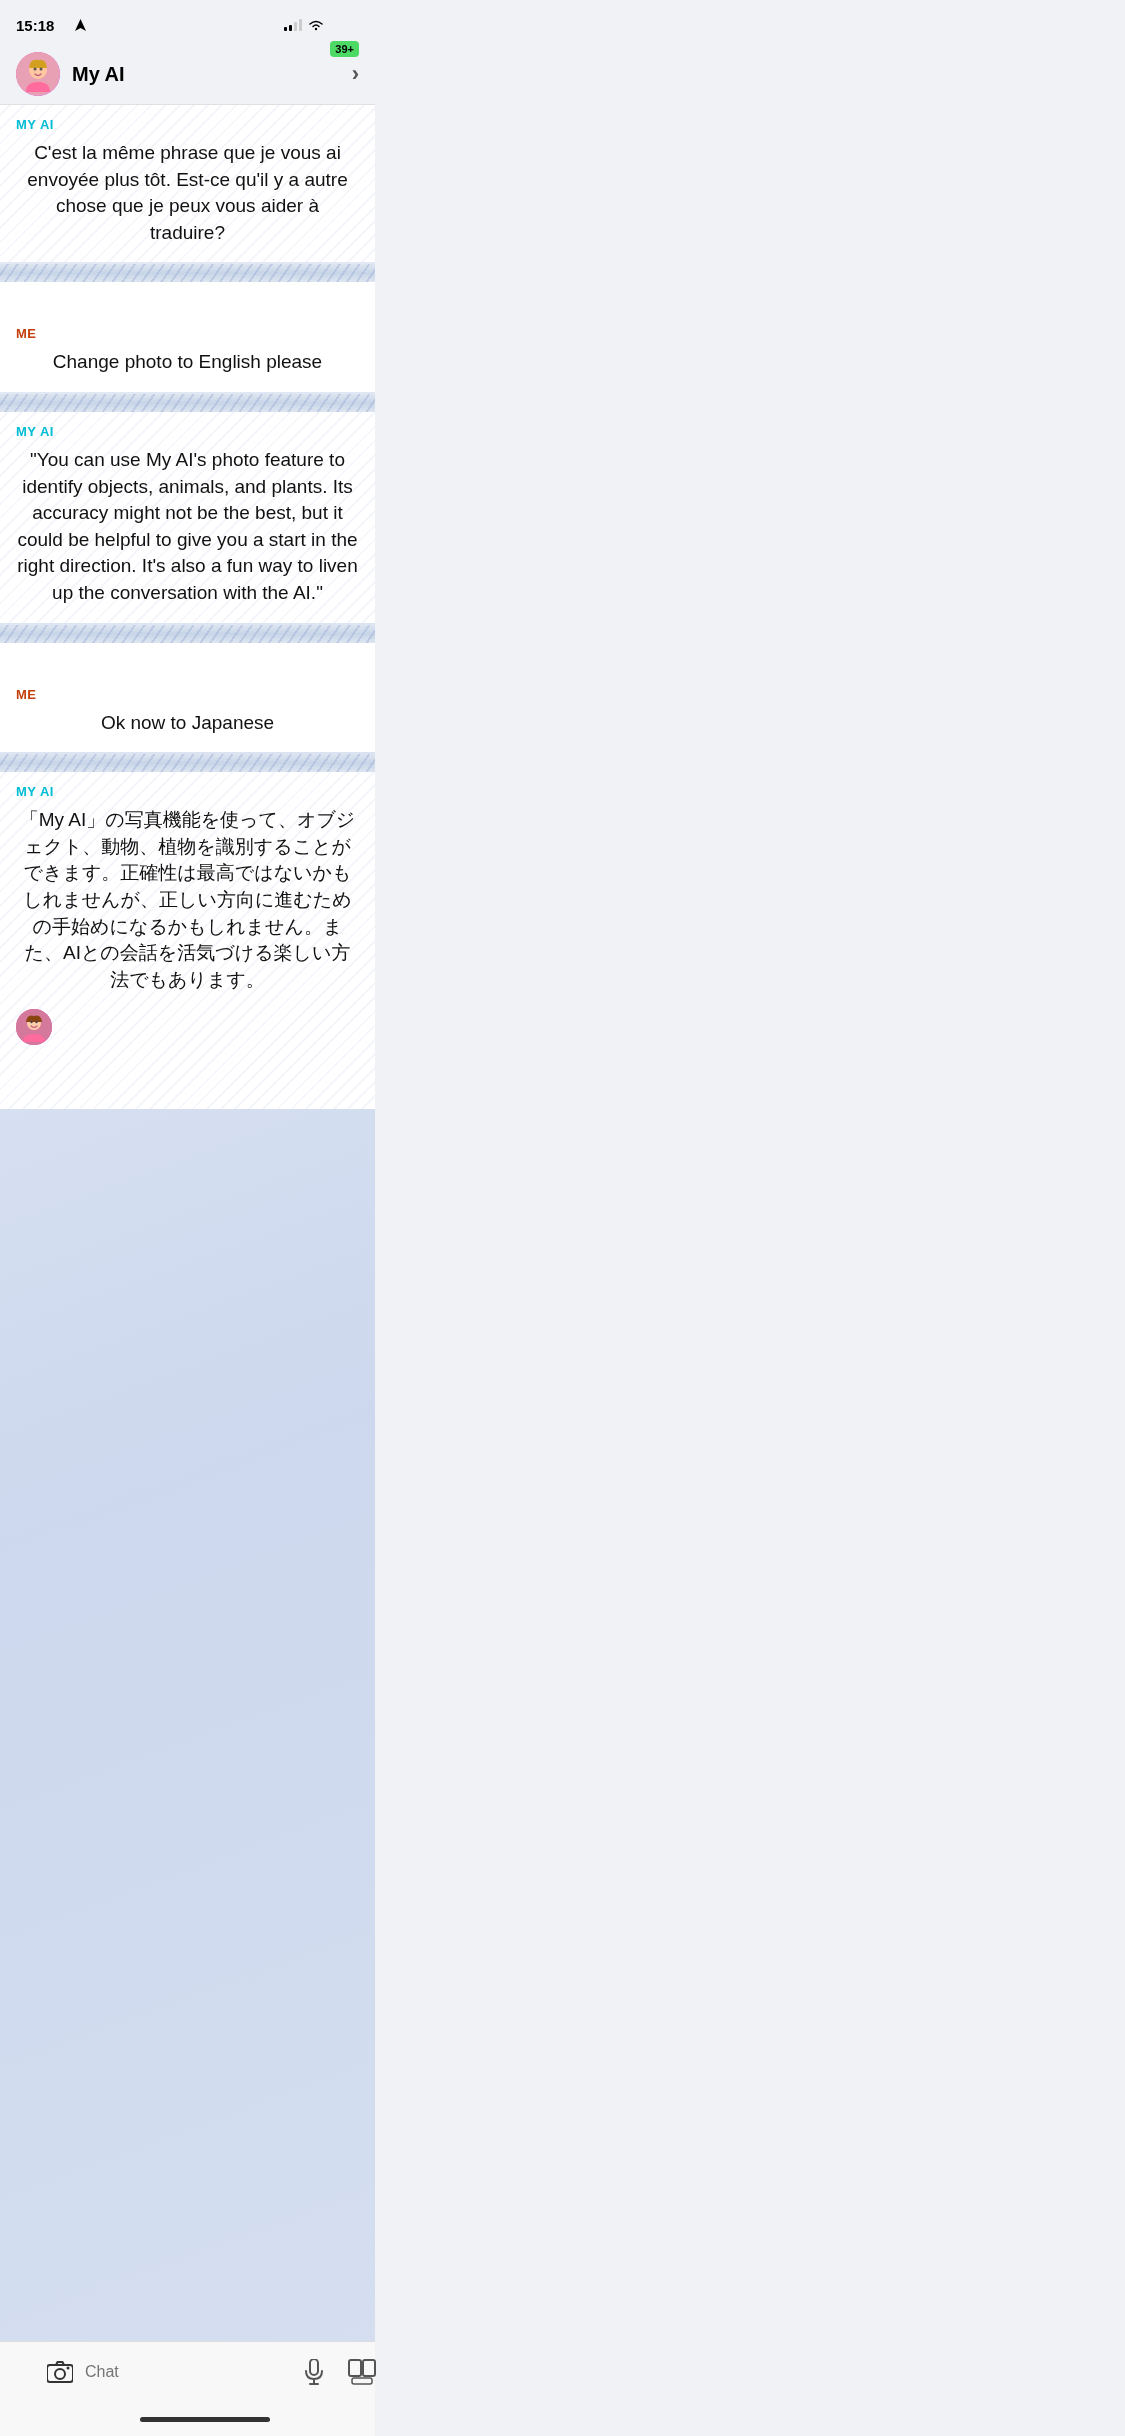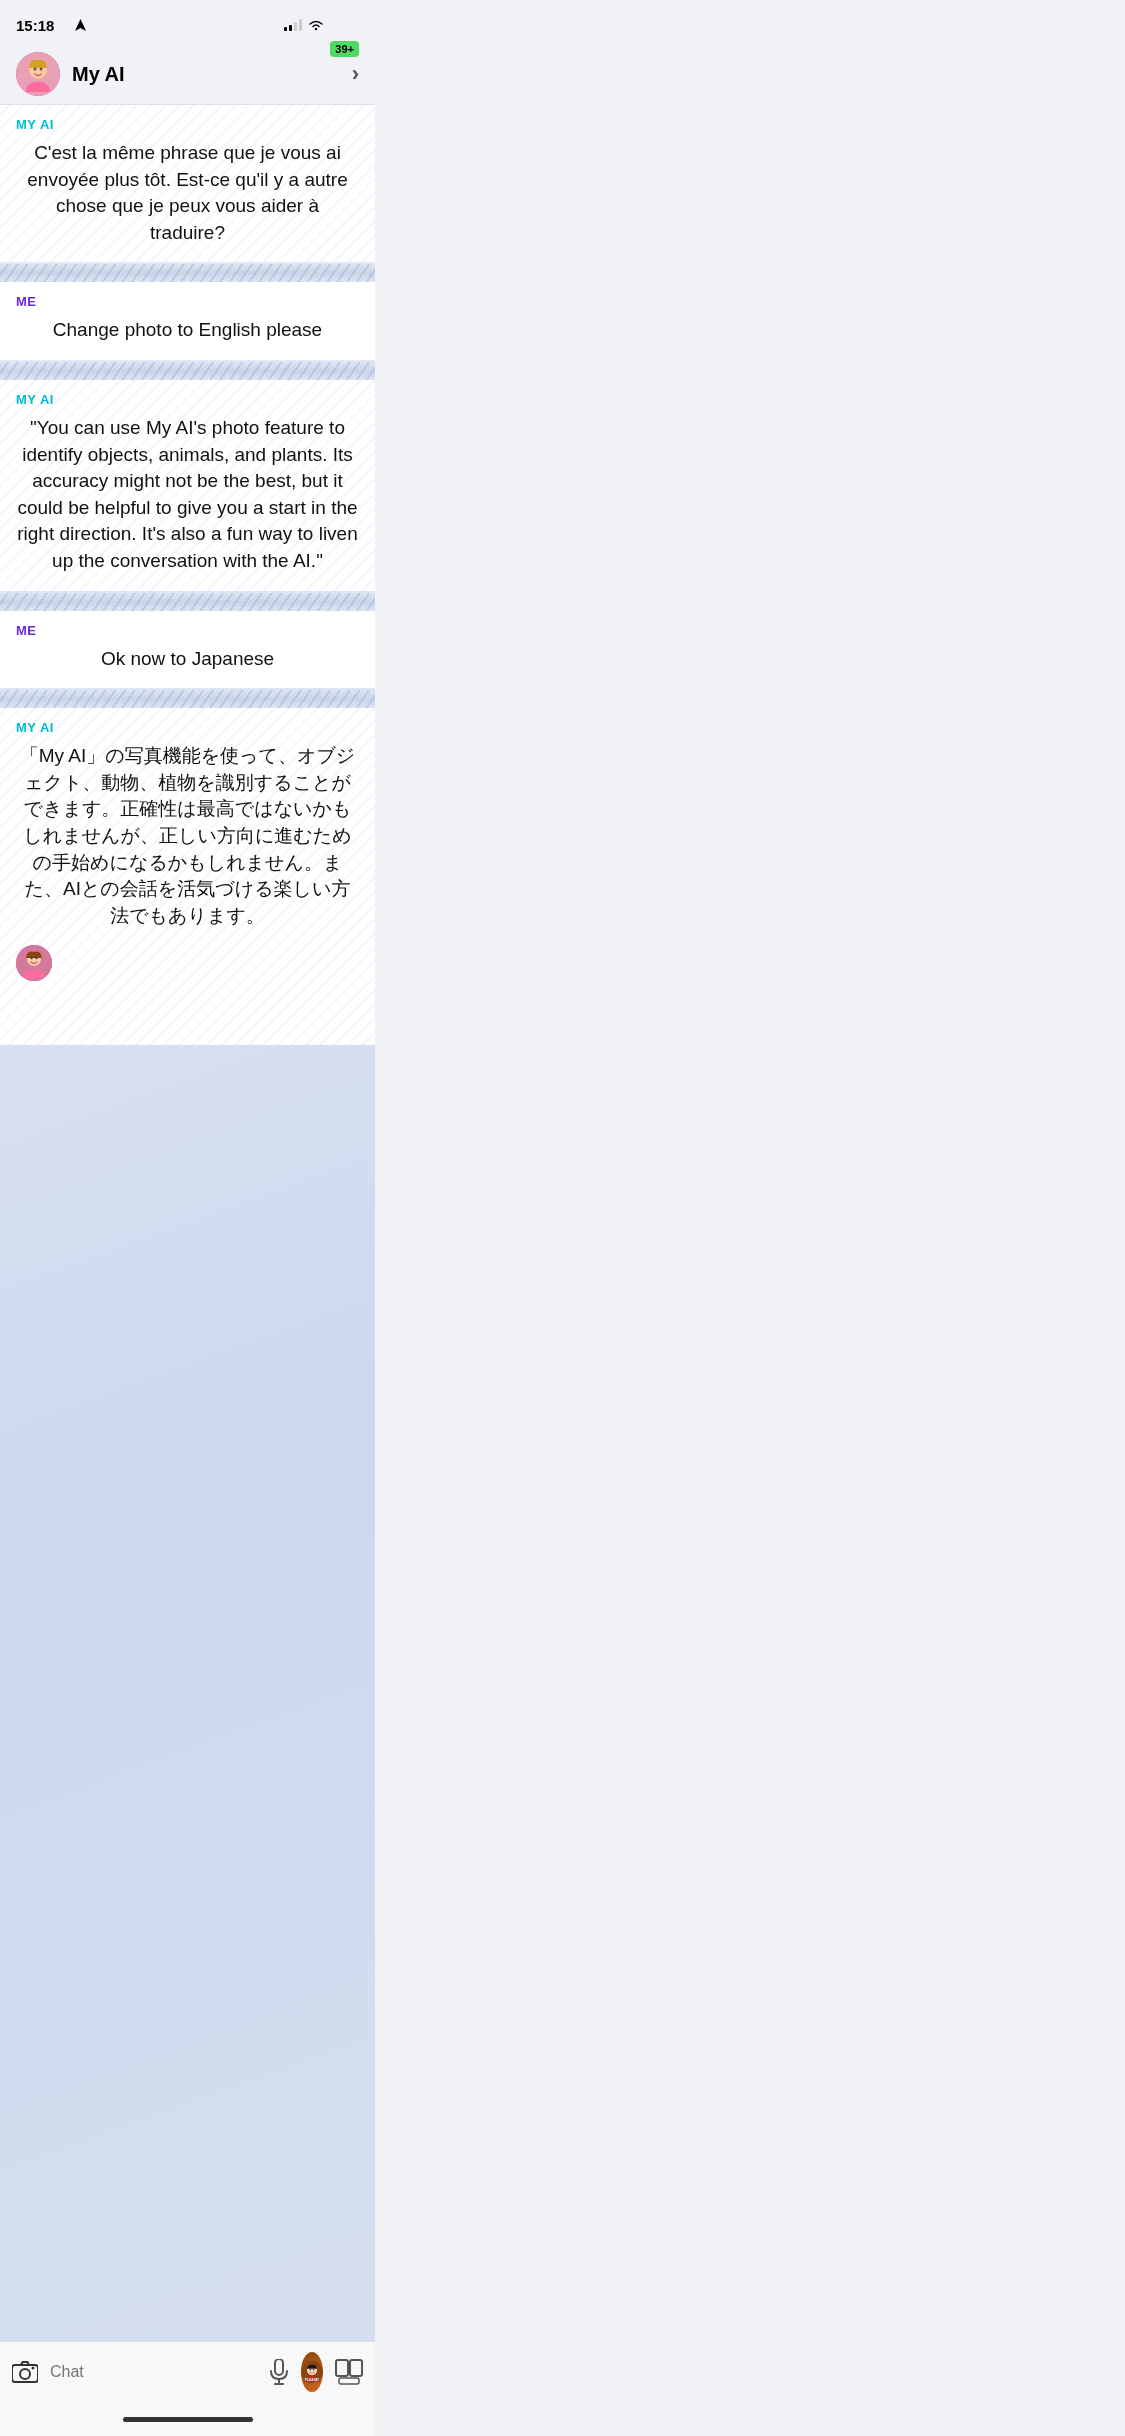--- a/index.html
+++ b/index.html
@@ -151,21 +151,22 @@
       letter-spacing: 0.5px;
       position: relative;
       z-index: 1;
     }
 
     .sender-label.ai {
       color: #00bcd4;
     }
 
     .sender-label.me {
-      color: #6d28d9;
+      color: #c2410c;
+      margin-top: 32px;
     }
 
     .message-text {
       font-size: 19px;
       line-height: 1.4;
       color: #111;
       position: relative;
       z-index: 1;
       text-align: center;
     }
@@ -191,20 +192,21 @@
       );
     }
 
     
     .bottom-bar {
       position: fixed;
       bottom: 0;
       width: 375px;
       background: #f8f8f8;
       border-top: 1px solid #ddd;
+      padding-left: 35px;
     }
 
     .chat-input-row {
       display: flex;
       align-items: center;
       padding: 10px 12px;
       gap: 12px;
     }
 
     .camera-icon-btn {

